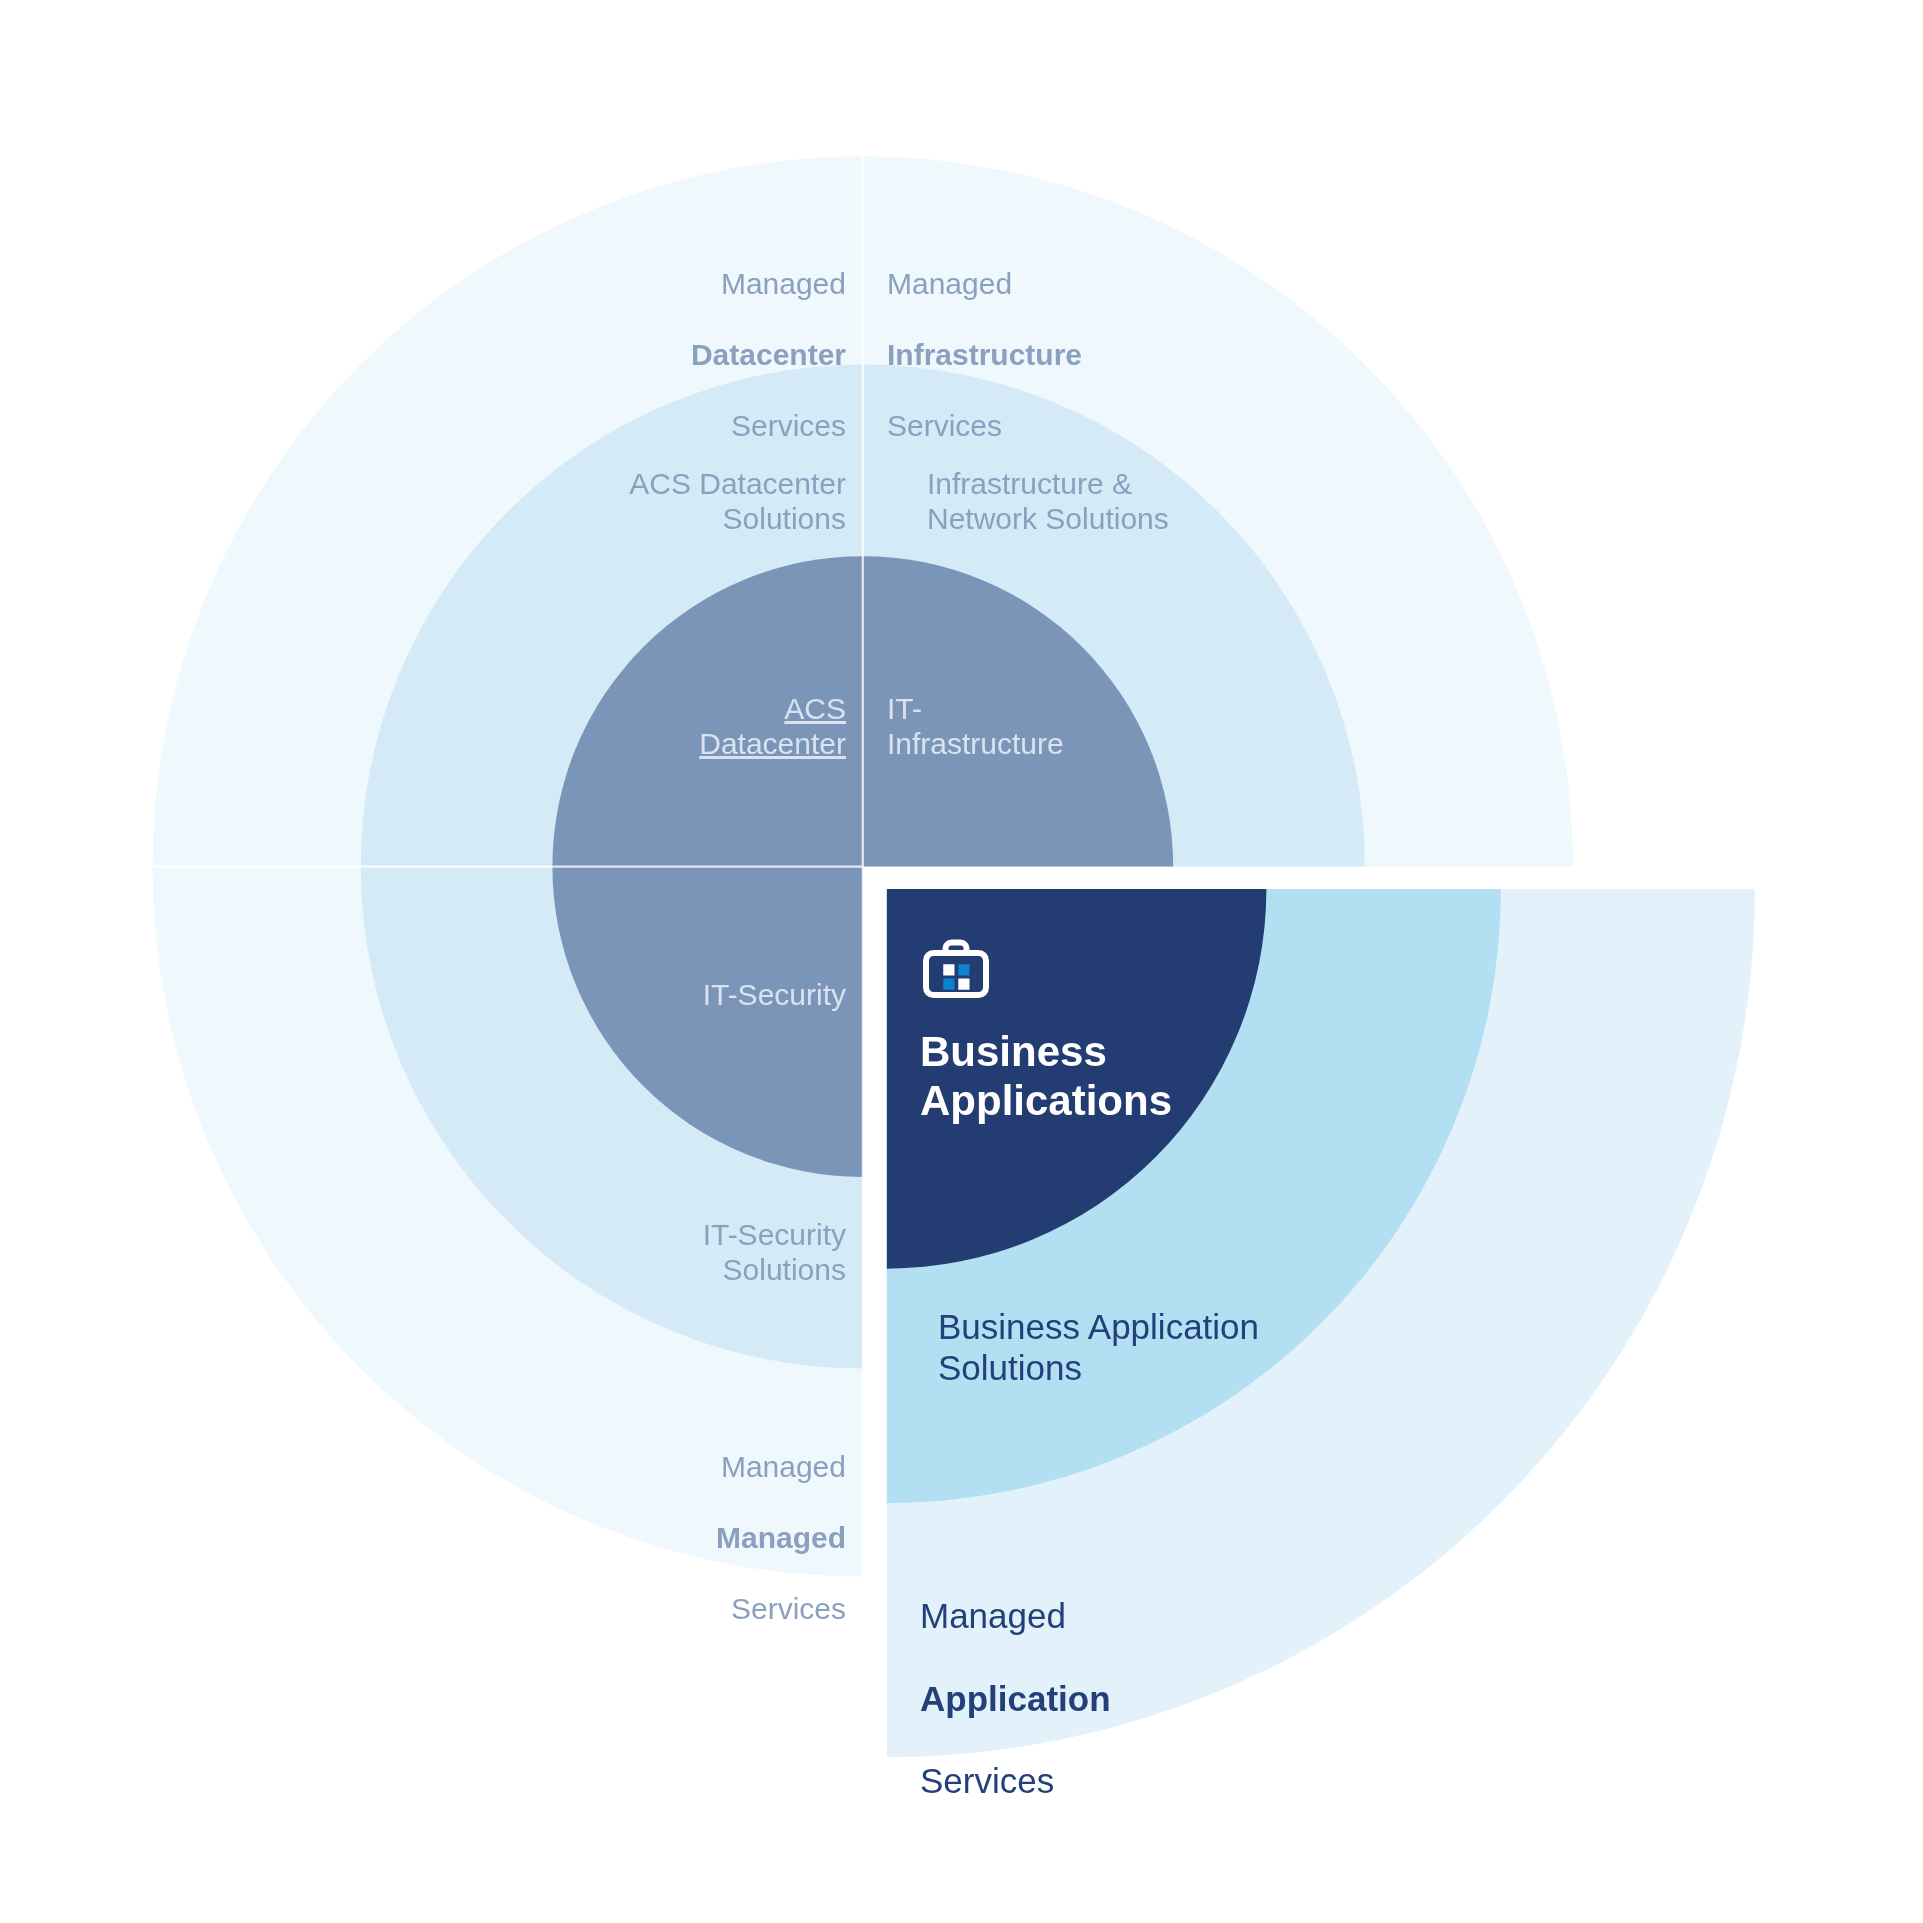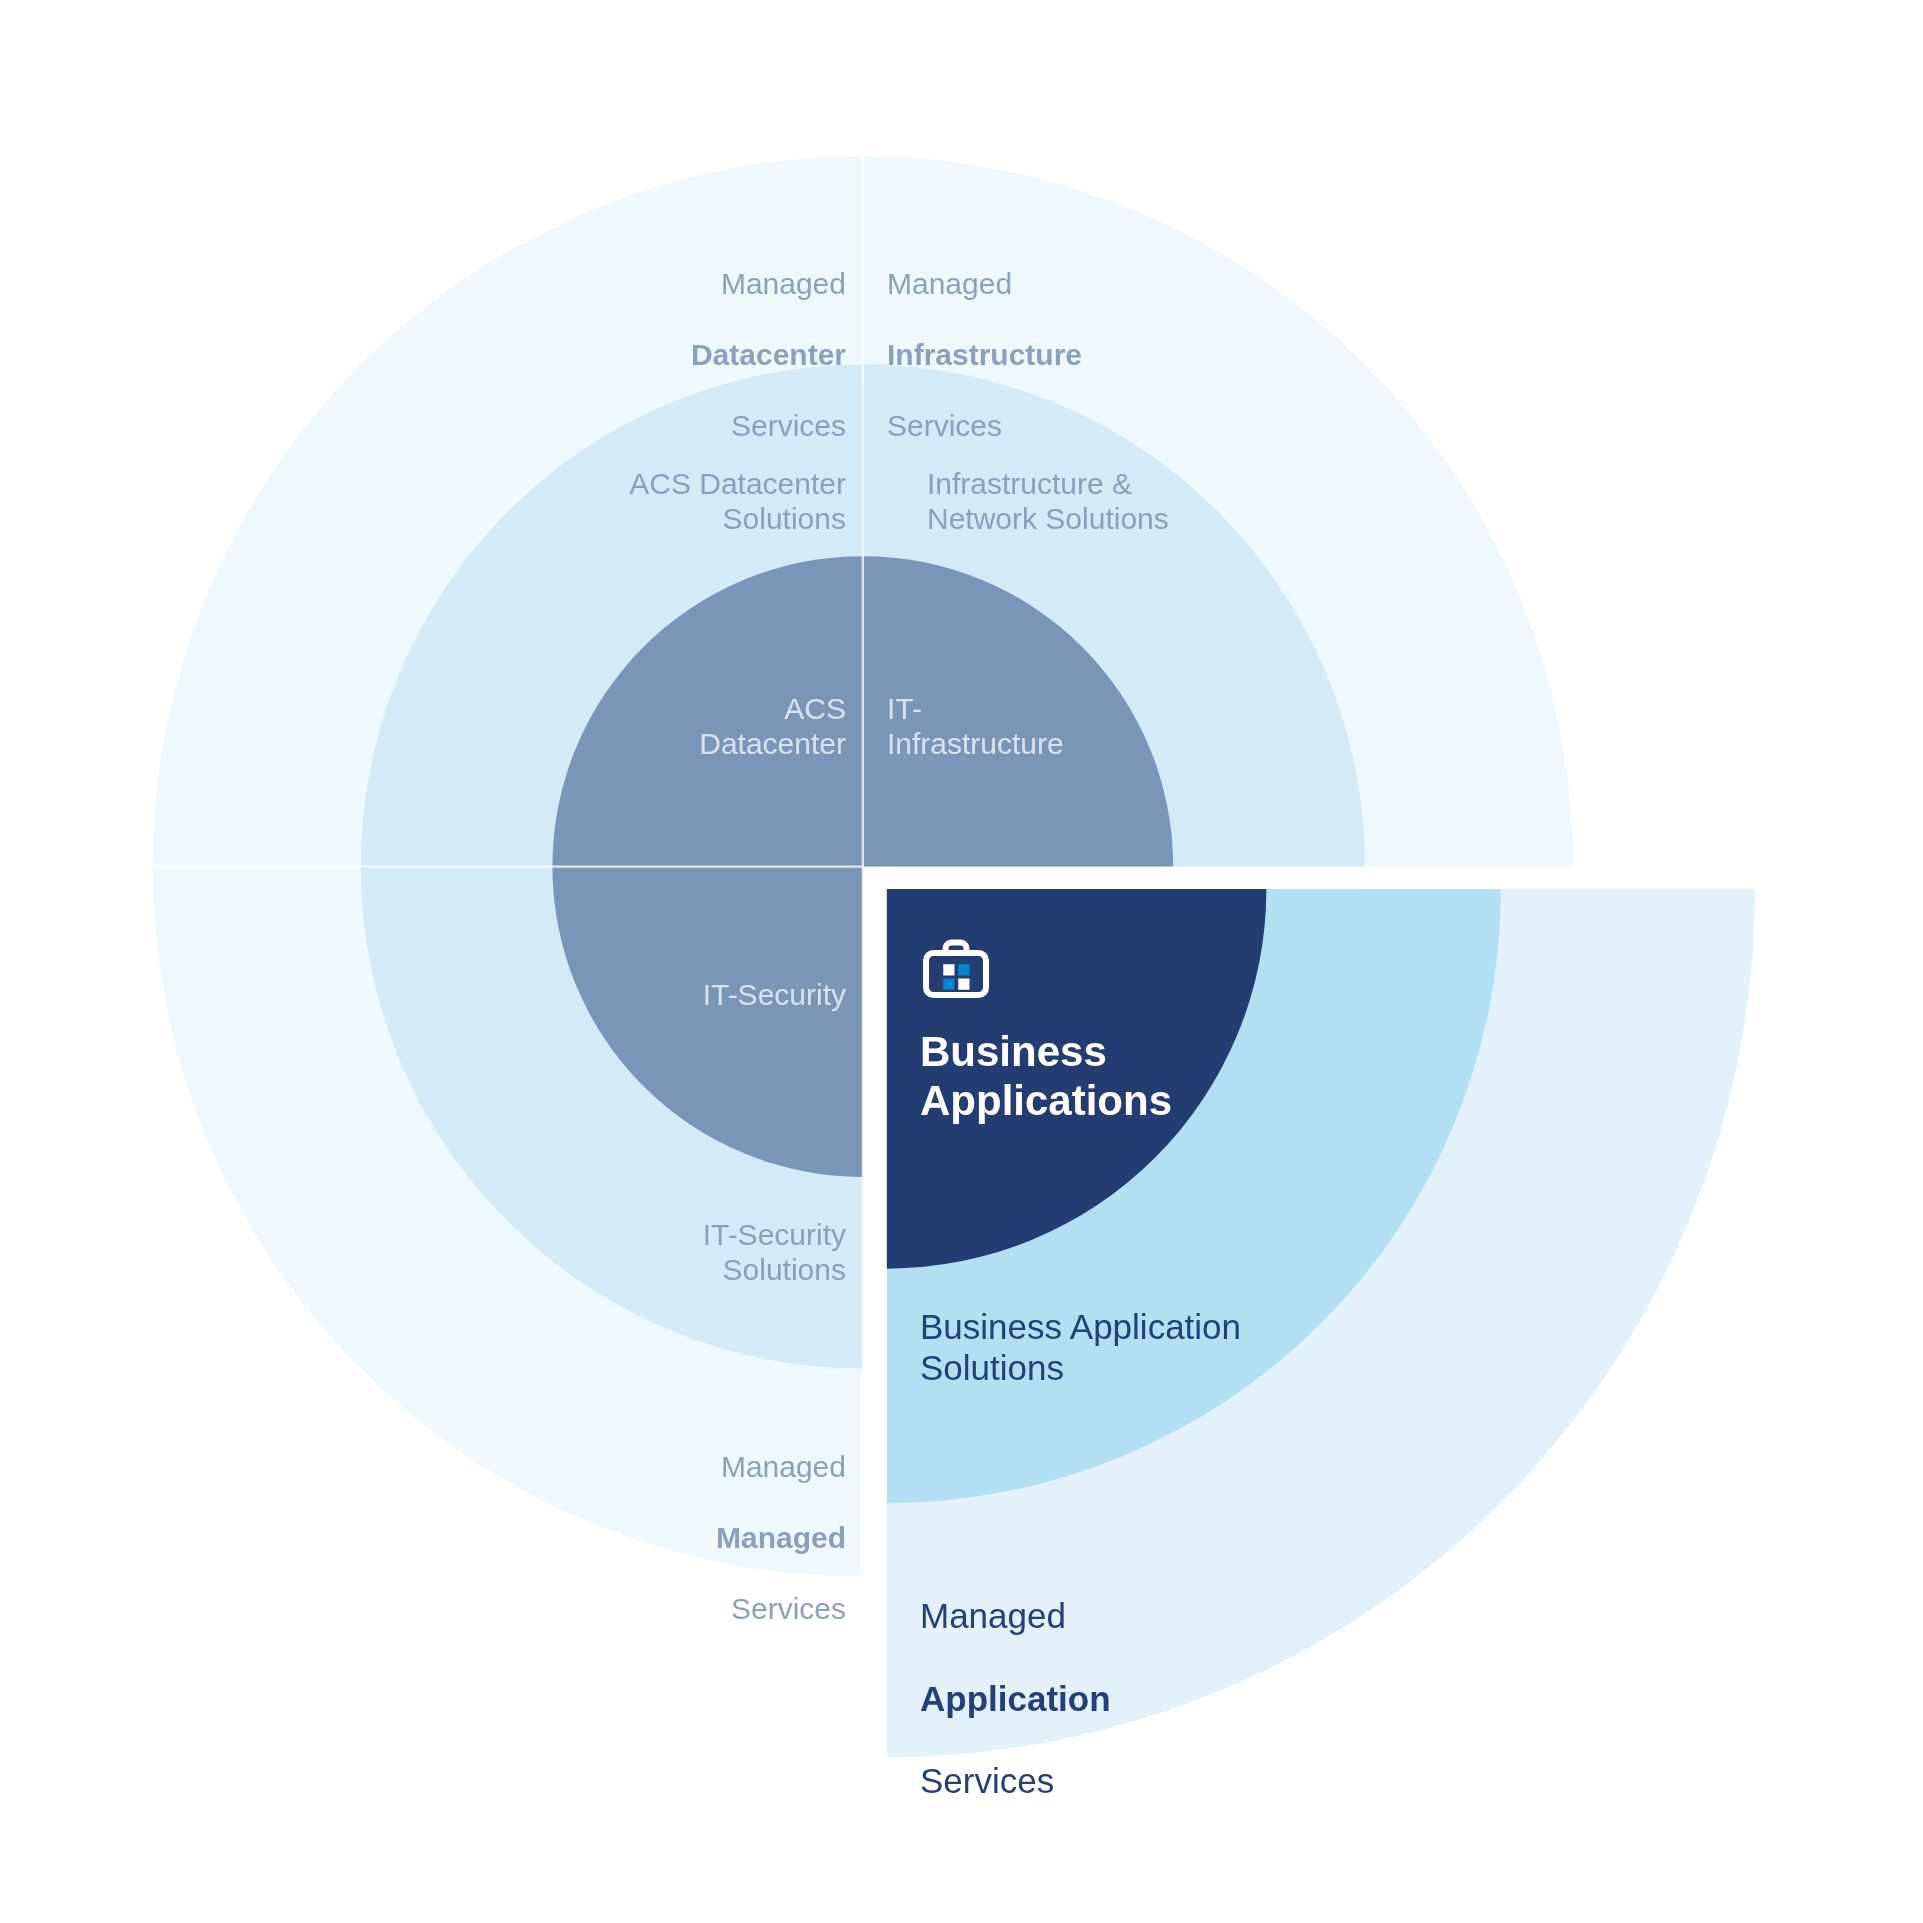--- a/index.html
+++ b/index.html
@@ -29,21 +29,21 @@
   .core-lbl { color:#d9e2ee; }
 
   .t-right{ text-align:right; }
   .t-left { text-align:left; }
 
   .f-outer { font-size:30px; font-weight:400; }
   .f-outer b{ font-weight:700; }
   .f-mid   { font-size:30px; font-weight:400; }
   .f-core  { font-size:30px; font-weight:400; }
 
-  .f-hl-mid  { font-size:35px; font-weight:400; color:#23407a;}
+  .f-hl-mid  { font-size:35px; font-weight:400; color:#23407a;margin-left:18px;}
   .f-hl-outer{ font-size:35px; font-weight:400; color:#23407a;}
   .f-hl-outer b{ font-weight:700;text-align:center; }
 
   .hl-title{
     font-size:42px; font-weight:700; color:#ffffff;
     line-height:1.16; white-space:pre-line;
   }
   .hl-icon{
     position:absolute;
     width:72px;height:72px;
@@ -104,21 +104,21 @@
 
   <div class="lbl dim f-outer t-right" style="left:470px;top:231px;width:376px;">
     <span>Managed</span><br>
     <b>Datacenter</b><br>
     <span>Services</span>
   </div>
 
   <div class="lbl dim f-mid t-right" style="left:470px;top:466px;width:376px;">ACS Datacenter
 Solutions</div>
 
-  <div class="lbl core-lbl f-core t-right" style="left:545px;top:691px;width:301px;">ACS
+  <div class="lbl core-lbl f-core t-right" style="left:545px;top:691px;width:301px;text-decoration:underline;">ACS
 Datacenter</div>
 
   <div class="lbl dim f-outer t-left" style="left:887px;top:231px;width:451px;">
     <span>Managed</span><br>
     <b>Infrastructure</b><br>
     <span>Services</span>
   </div>
 
   <div class="lbl dim f-mid t-left" style="left:887px;top:466px;width:466px;margin-left:40px;">Infrastructure &amp;
 Network Solutions</div>

